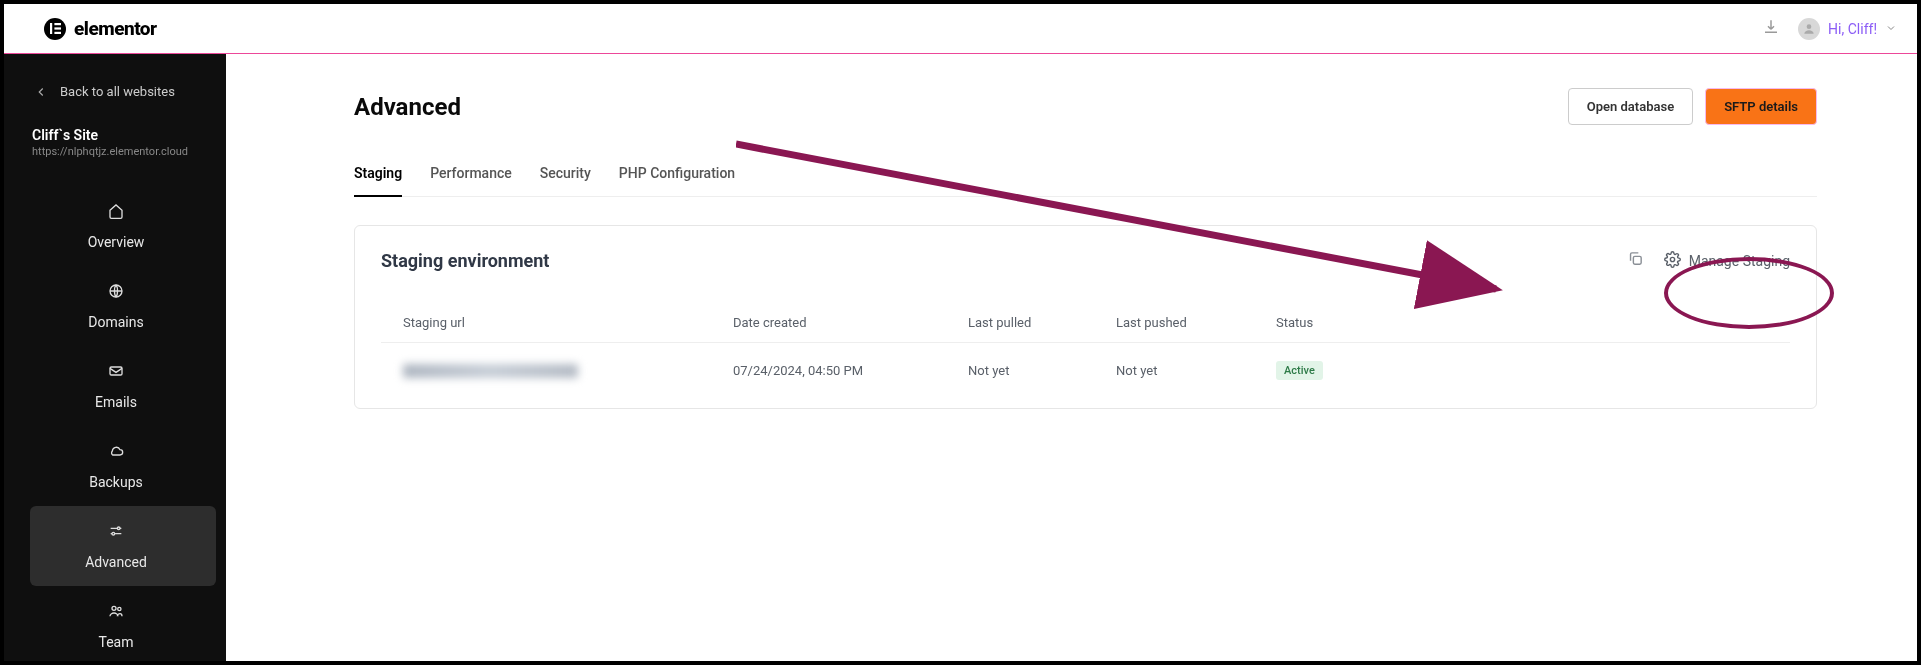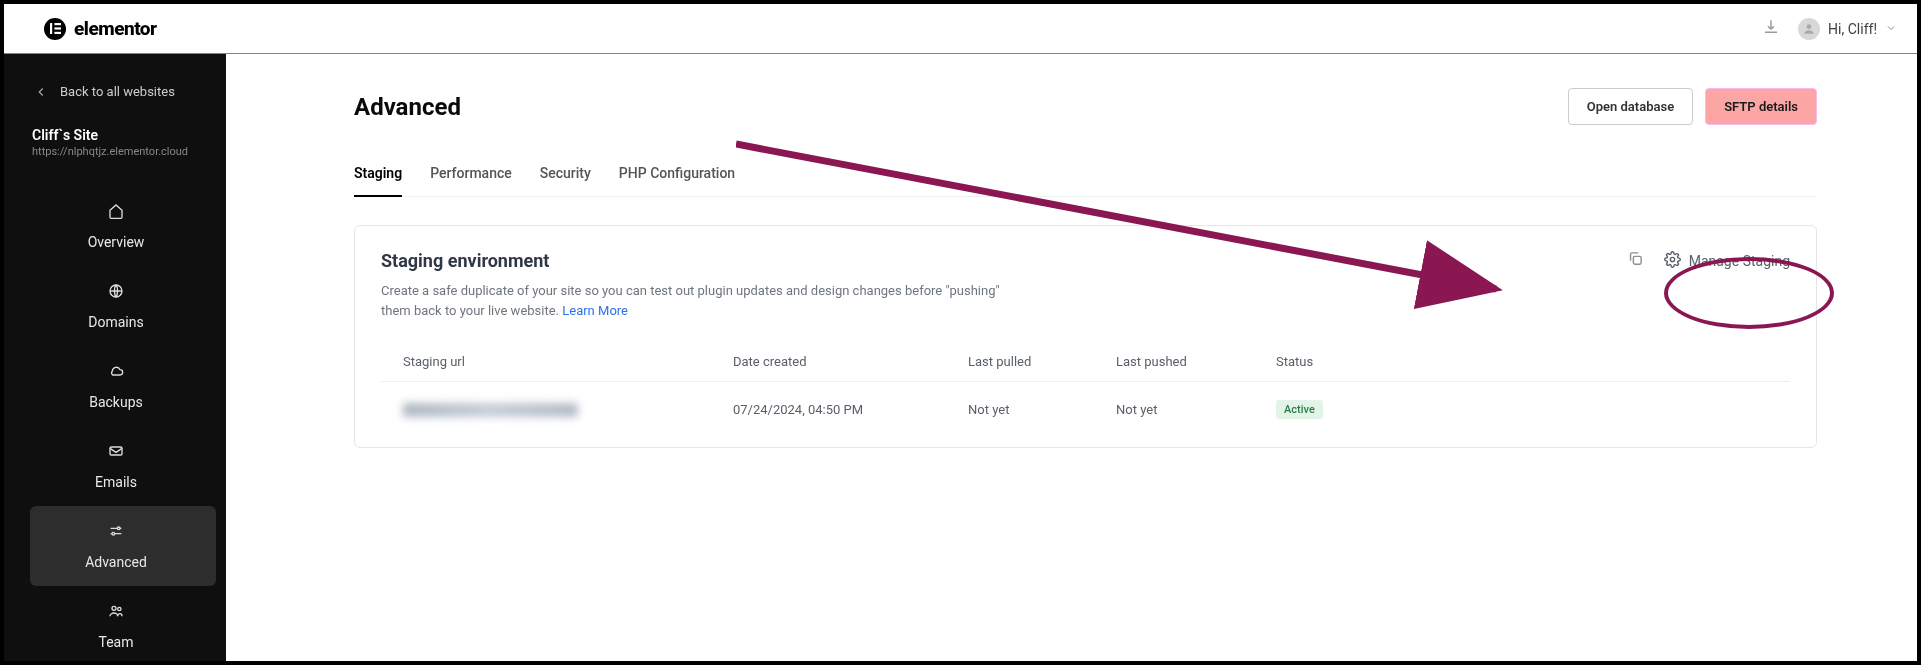--- a/index.html
+++ b/index.html
@@ -63,21 +63,21 @@
       background: #d8d8d8;
       display: flex;
       align-items: center;
       justify-content: center;
     }
     .user-greet {
       display: flex;
       align-items: center;
       gap: 8px;
       font-size: 14px;
-      color: #404040;
+      color: #8b5cf6;
     }
     .shell {
       display: flex;
       flex: 1;
       min-height: 0;
     }
     .sidebar {
       width: 222px;
       background: #0f0f0f;
       color: #fff;
@@ -158,21 +158,21 @@
       border: 1px solid #ccc;
       background: #fff;
       padding: 10px 18px;
       border-radius: 4px;
       font-size: 13px;
       font-weight: 600;
       color: #333;
       cursor: pointer;
     }
     .btn.pink {
-      background: #fca5a5;
+      background: #f97316;
       border-color: #f7b9ee;
       color: #1a1a1a;
     }
     .tabs {
       display: flex;
       gap: 28px;
       border-bottom: 1px solid #eee;
       margin-bottom: 28px;
     }
     .tab {
@@ -342,33 +342,33 @@
               <svg width="16" height="16" viewBox="0 0 24 24" fill="none" stroke="#ddd" stroke-width="2">
                 <circle cx="12" cy="12" r="9"></circle>
                 <path d="M3 12h18M12 3c3 3 3 15 0 18M12 3c-3 3-3 15 0 18"></path>
               </svg>
             </span>
           <span>Domains</span>
         </div>
         <div class="nav-item">
           <span class="icon-slot">
               <svg width="16" height="16" viewBox="0 0 24 24" fill="none" stroke="#ddd" stroke-width="2">
-                <path d="M18 18a4 4 0 000-8 6 6 0 00-11.5 2A4 4 0 007 18h11z"></path>
-              </svg>
-            </span>
-          <span>Backups</span>
-        </div>
-        <div class="nav-item">
-          <span class="icon-slot">
-              <svg width="16" height="16" viewBox="0 0 24 24" fill="none" stroke="#ddd" stroke-width="2">
                 <rect x="3" y="6" width="18" height="12" rx="2"></rect>
                 <path d="M3 8l9 6 9-6"></path>
               </svg>
             </span>
           <span>Emails</span>
+        </div>
+        <div class="nav-item">
+          <span class="icon-slot">
+              <svg width="16" height="16" viewBox="0 0 24 24" fill="none" stroke="#ddd" stroke-width="2">
+                <path d="M18 18a4 4 0 000-8 6 6 0 00-11.5 2A4 4 0 007 18h11z"></path>
+              </svg>
+            </span>
+          <span>Backups</span>
         </div>
         <div class="nav-item active">
           <span class="icon-slot">
               <svg width="16" height="16" viewBox="0 0 24 24" fill="none" stroke="#ddd" stroke-width="2">
                 <path d="M4 8h10m4 0h2M4 16h2m4 0h10"></path>
                 <circle cx="16" cy="8" r="2"></circle>
                 <circle cx="8" cy="16" r="2"></circle>
               </svg>
             </span>
           <span>Advanced</span>
@@ -411,23 +411,20 @@
         <div class="tab active">Staging</div>
         <div class="tab">Performance</div>
         <div class="tab">Security</div>
         <div class="tab">PHP Configuration</div>
       </div>
 
       <div class="card">
         <div class="card-header">
           <div>
             <div class="card-title">Staging environment</div>
-            <div class="card-desc">
-              <span>Create a safe duplicate of your site so you can test out plugin updates and design changes before "pushing" them back to your live website. </span><a href="#">Learn More</a>
-            </div>
           </div>
           <div style="display:flex;align-items:flex-end;gap:14px;">
             <span class="copy-icon">
               <svg width="17" height="17" viewBox="0 0 24 24" fill="none" stroke="currentColor" stroke-width="2">
                   <rect x="9" y="9" width="11" height="11" rx="2"></rect>
                   <path d="M5 15V6a2 2 0 012-2h9"></path>
                 </svg>
             </span>
             <div class="manage-link">
               <span>

